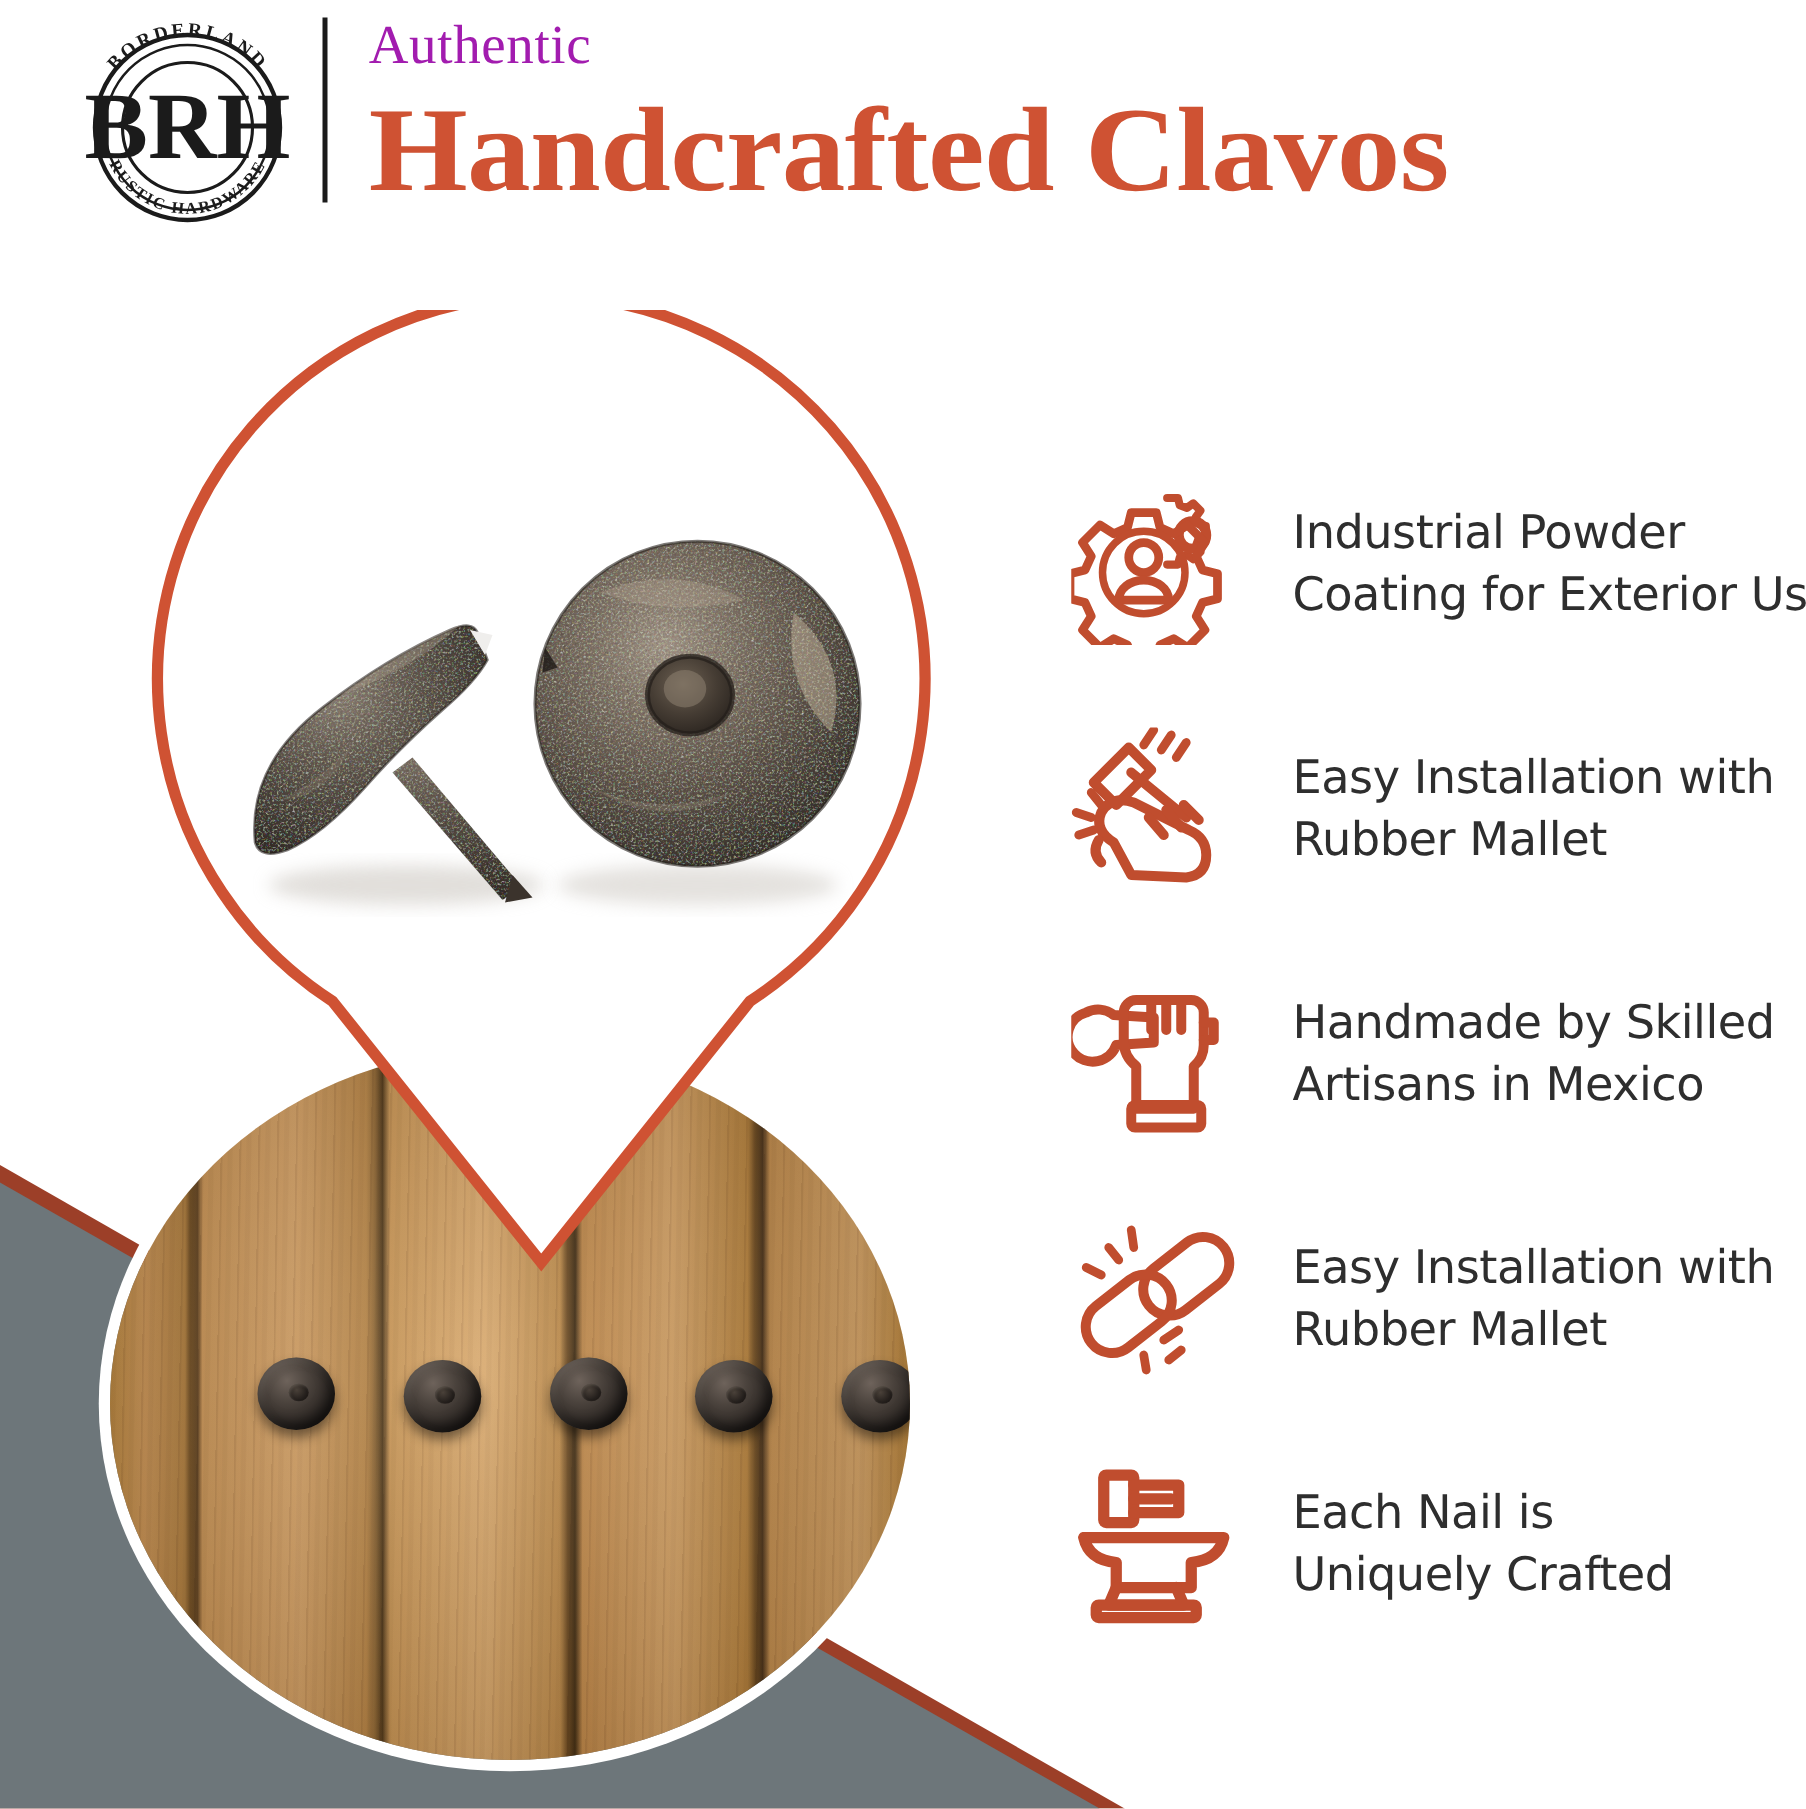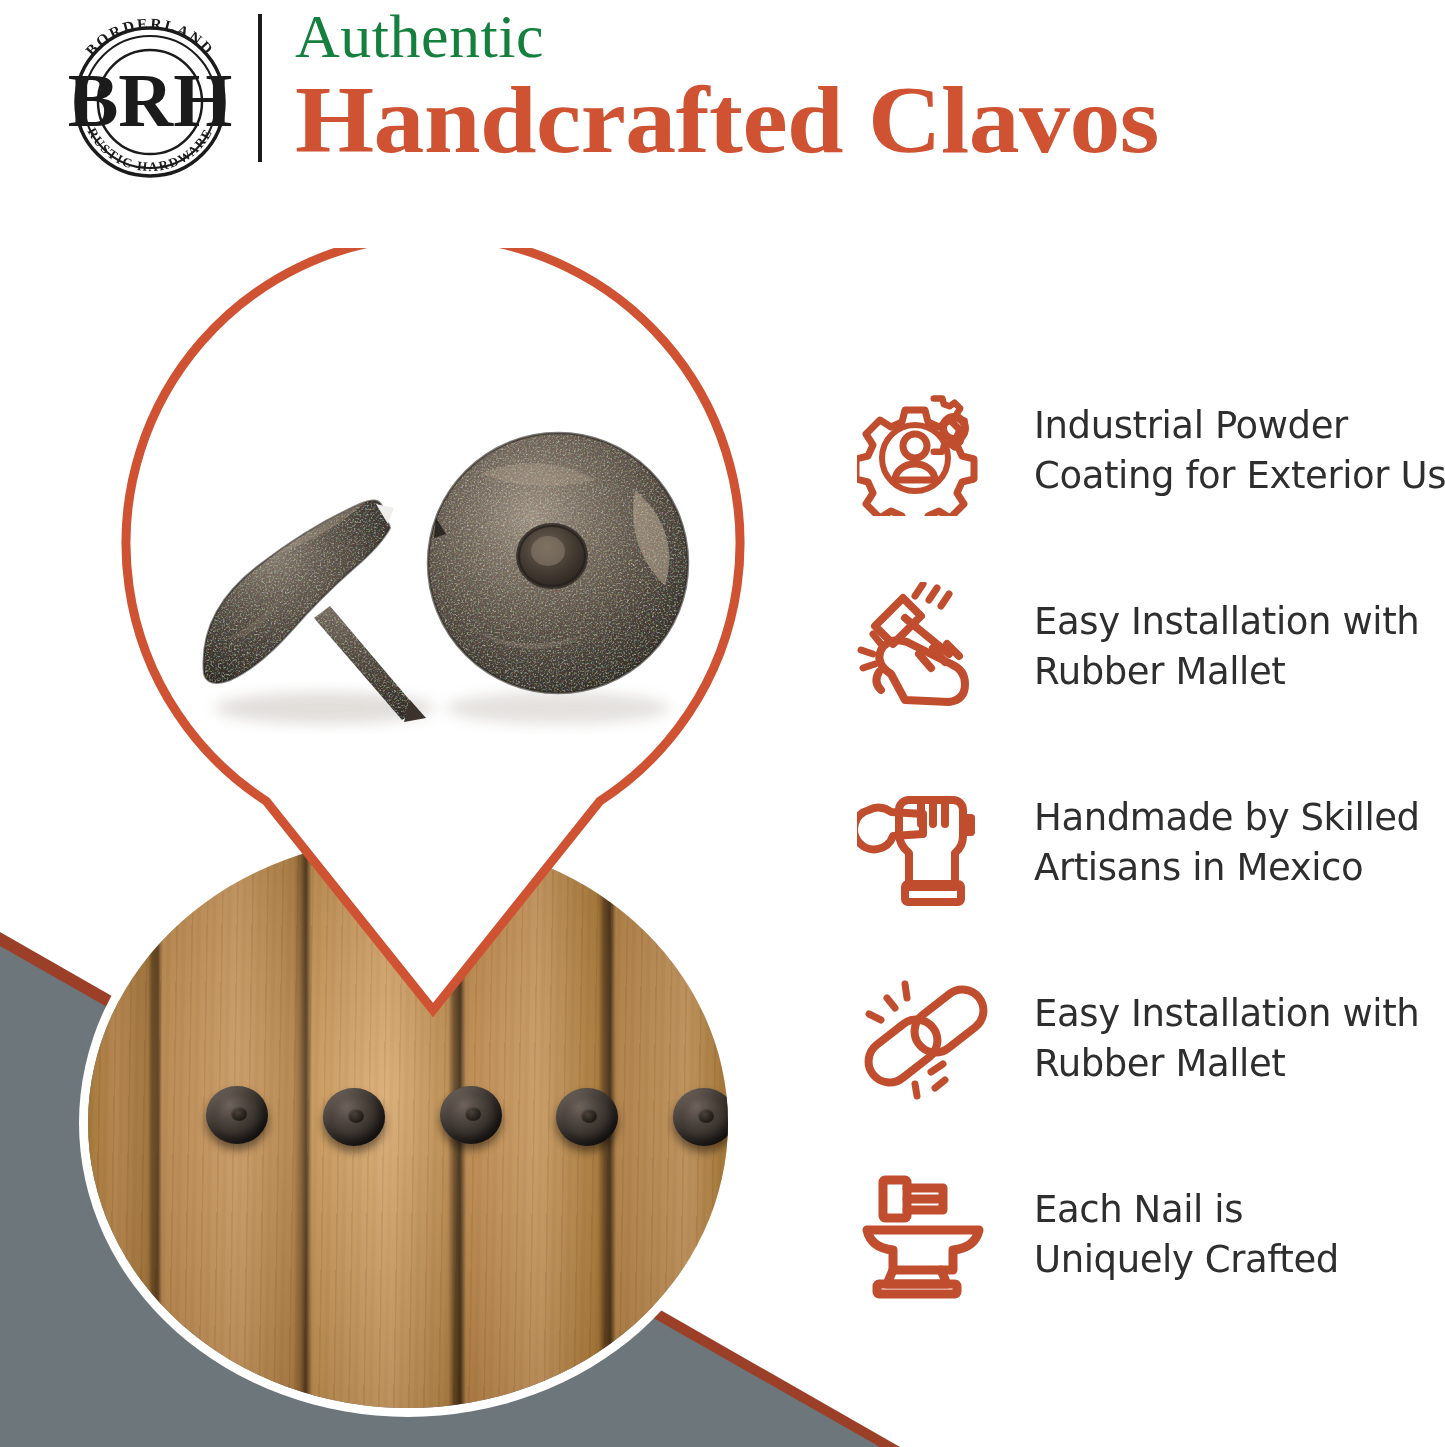--- a/index.html
+++ b/index.html
@@ -43,23 +43,23 @@
     background: #1b1b1b;
   }
   .title-block {
     position: absolute;
     left: 295px;
     top: 2px;
     width: 1140px;
   }
   .title-top {
     font-family: "Liberation Serif", serif;
-    font-size: 62px;
+    font-size: 44px;
     line-height: 68px;
-    color: #15803d;
+    color: #a21caf;
     letter-spacing: 0.5px;
     font-weight: 400;
   }
   .title-main {
     font-family: "Liberation Serif", serif;
     font-size: 96px;
     line-height: 100px;
     font-weight: 700;
     color: #cf5233;
     letter-spacing: -0.5px;

